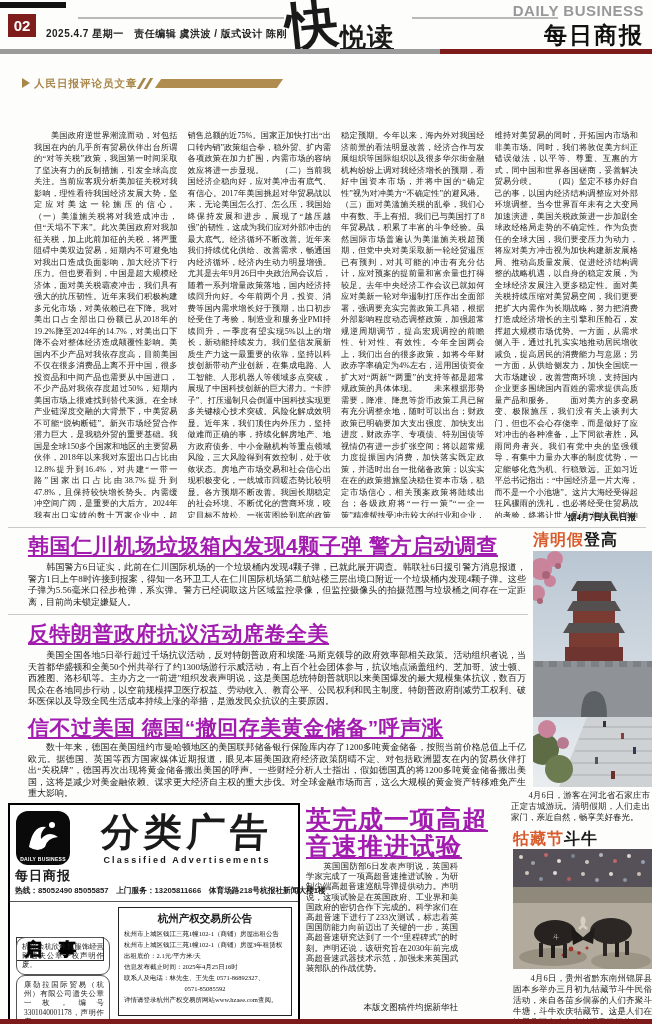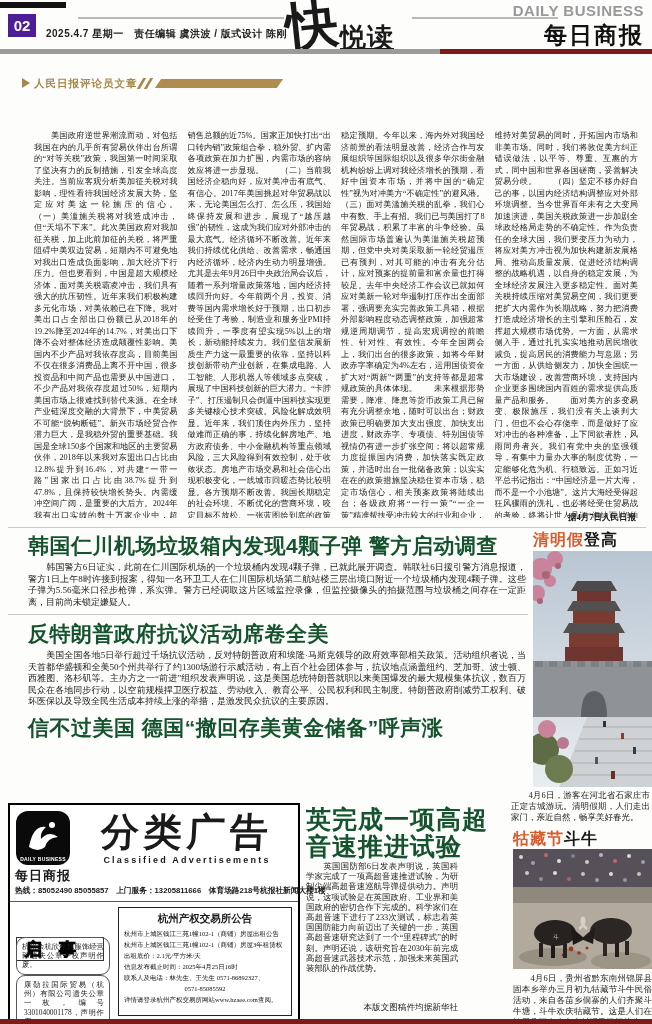--- a/index.html
+++ b/index.html
@@ -1,21 +1,21 @@
 <!DOCTYPE html>
 <html><head>
 <meta charset="utf-8">
 <style>
   html,body{margin:0;padding:0;background:#e8e8e8;}
   .page{position:relative;width:652px;height:1024px;background:#fdfdfc;margin:0 auto;overflow:hidden;
         font-family:"Liberation Sans",sans-serif;color:#1a1a1a;}
   .abs{position:absolute;}
   
   #top-black-bar{left:0;top:2px;width:66px;height:6px;background:#111;}
-  #pagenum-box{left:8px;top:14px;width:28px;height:23px;background:#4c1d95;color:#fff;
+  #pagenum-box{left:8px;top:14px;width:28px;height:23px;background:#7f1d1d;color:#fff;
       font-size:15px;font-weight:bold;text-align:center;line-height:23px;}
   #date-line{left:46px;top:27px;font-size:10px;font-weight:bold;color:#222;letter-spacing:.5px;white-space:nowrap;}
   .head-hairline{height:2px;background:#b9b9b9;top:17px;}
   #hairline-l{left:78px;width:206px;}
   #hairline-r{left:412px;width:146px;}
   #masthead{left:286px;top:0;display:flex;align-items:flex-start;}
   #masthead-kuai{font-family:"Liberation Serif",serif;font-size:52px;font-weight:900;line-height:52px;
       transform:rotate(-6deg);display:inline-block;}
   #masthead-rest{font-size:26px;font-weight:900;margin:20px 0 12px 2px;letter-spacing:1px;text-decoration:underline;}
   #brand-en{right:8px;top:2px;font-size:15px;font-weight:bold;color:#98989a;letter-spacing:.5px;}
@@ -34,21 +34,21 @@
   #lead-cols{left:34px;top:130px;width:604px;height:388px;display:flex;gap:10px;overflow:hidden;}
   .lead-col{flex:1;font-family:"Liberation Serif",serif;font-size:8.2px;line-height:11.5px;
       text-align:justify;color:#1c1c1c;overflow:hidden;}
   #lead-source{left:486px;top:512px;width:150px;text-align:right;font-size:8.5px;font-weight:bold;
       font-family:"Liberation Serif",serif;}
   
   .rule{background:#c9c9c9;height:1px;}
   #rule1{left:8px;top:527px;width:638px;}
   #rule2{left:8px;top:614px;width:520px;}
   
-  .art-headline{font-weight:900;color:#14532d;letter-spacing:.5px;}
+  .art-headline{font-weight:900;color:#a21caf;letter-spacing:.5px;text-decoration:underline;}
   #korea-hl{left:28px;top:532px;font-size:21px;}
   #korea-body{left:28px;top:562px;width:498px;}
   .art-body{font-family:"Liberation Serif",serif;font-size:9px;line-height:11.5px;text-align:justify;color:#1c1c1c;}
   #protest-hl{left:28px;top:620px;font-size:21px;}
   #protest-body{left:28px;top:650px;width:498px;}
   #gold-hl{left:28px;top:714px;font-size:21px;}
   #gold-body{left:28px;top:742px;width:498px;}
   
   #hyper-hl{left:306px;top:806px;width:200px;font-size:25px;line-height:27px;letter-spacing:1px;}
   #hyper-body{left:306px;top:862px;width:152px;font-size:8.4px;line-height:10.2px;}
@@ -129,20 +129,21 @@
 
   <h2 class="abs art-headline" id="korea-hl" style="margin:0;">韩国仁川机场垃圾箱内发现4颗子弹 警方启动调查</h2>
   <div class="abs art-body" id="korea-body">　　韩国警方6日证实，此前在仁川国际机场的一个垃圾桶内发现4颗子弹，已就此展开调查。韩联社6日援引警方消息报道，警方1日上午8时许接到报案，得知一名环卫工人在仁川国际机场第二航站楼三层出境口附近一个垃圾桶内发现4颗子弹。这些子弹为5.56毫米口径步枪弹，系实弹。警方已经调取这片区域监控录像，但监控摄像头的拍摄范围与垃圾桶之间存在一定距离，目前尚未锁定嫌疑人。</div>
 
   <div class="abs rule" id="rule2"></div>
 
   <h2 class="abs art-headline" id="protest-hl" style="margin:0;">反特朗普政府抗议活动席卷全美</h2>
   <div class="abs art-body" id="protest-body">　　美国全国各地5日举行超过千场抗议活动，反对特朗普政府和埃隆·马斯克领导的政府效率部相关政策。活动组织者说，当天首都华盛顿和全美50个州共举行了约1300场游行示威活动，有上百个社会团体参与，抗议地点涵盖纽约、芝加哥、波士顿、西雅图、洛杉矶等。主办方之一“前进”组织发表声明说，这是美国总统特朗普就职以来美国爆发的最大规模集体抗议，数百万民众在各地同步行动，以空前规模捍卫医疗权益、劳动收入、教育公平、公民权利和民主制度。特朗普政府削减劳工权利、破坏医保以及导致全民生活成本持续上涨的举措，是激发民众抗议的主要原因。</div>
 
   <h2 class="abs art-headline" id="gold-hl" style="margin:0;">信不过美国 德国“撤回存美黄金储备”呼声涨</h2>
+  <div class="abs art-body" id="gold-body">　　数十年来，德国在美国纽约市曼哈顿地区的美国联邦储备银行保险库内存了1200多吨黄金储备，按照当前价格总值上千亿欧元。据德国、英国等西方国家媒体近期报道，眼见本届美国政府经济政策阴晴不定、对包括欧洲盟友在内的贸易伙伴打出“关税牌”，德国再次出现将黄金储备搬出美国的呼声。一些财经分析人士指出，假如德国真的将1200多吨黄金储备搬出美国，这将是减少对美金融依赖、谋求更大经济自主权的重大步伐。对全球金融市场而言，这么大规模的黄金资产转移难免产生重大影响。</div>
 
   <h2 class="abs art-headline" id="hyper-hl" style="margin:0;">英完成一项高超音速推进试验</h2>
   <div class="abs art-body" id="hyper-body">　　英国国防部6日发表声明说，英国科学家完成了一项高超音速推进试验，为研制尖端高超音速巡航导弹提供动力。声明说，这项试验是在英国政府、工业界和美国政府的密切合作下完成的。科学家们在高超音速下进行了233次测试，标志着英国国防能力向前迈出了关键的一步，英国高超音速研究达到了一个“里程碑式”的时刻。声明还说，该研究旨在2030年前完成高超音速武器技术示范，加强未来英国武装部队的作战优势。</div>
   <div class="abs" id="page-footer-note">本版文图稿件均据新华社</div>
 
   <div class="abs" id="classified">
     <div id="cl-logo">
       <svg width="54" height="54" viewBox="0 0 54 54">
         <path d="M13 36 Q17 14 30 16 Q24 21 25 28 Q33 19 42 26 Q31 27 29 36 Q22 42 13 36 Z" fill="#fff"></path>
         <circle cx="36" cy="14" r="3" fill="#fff"></circle>

